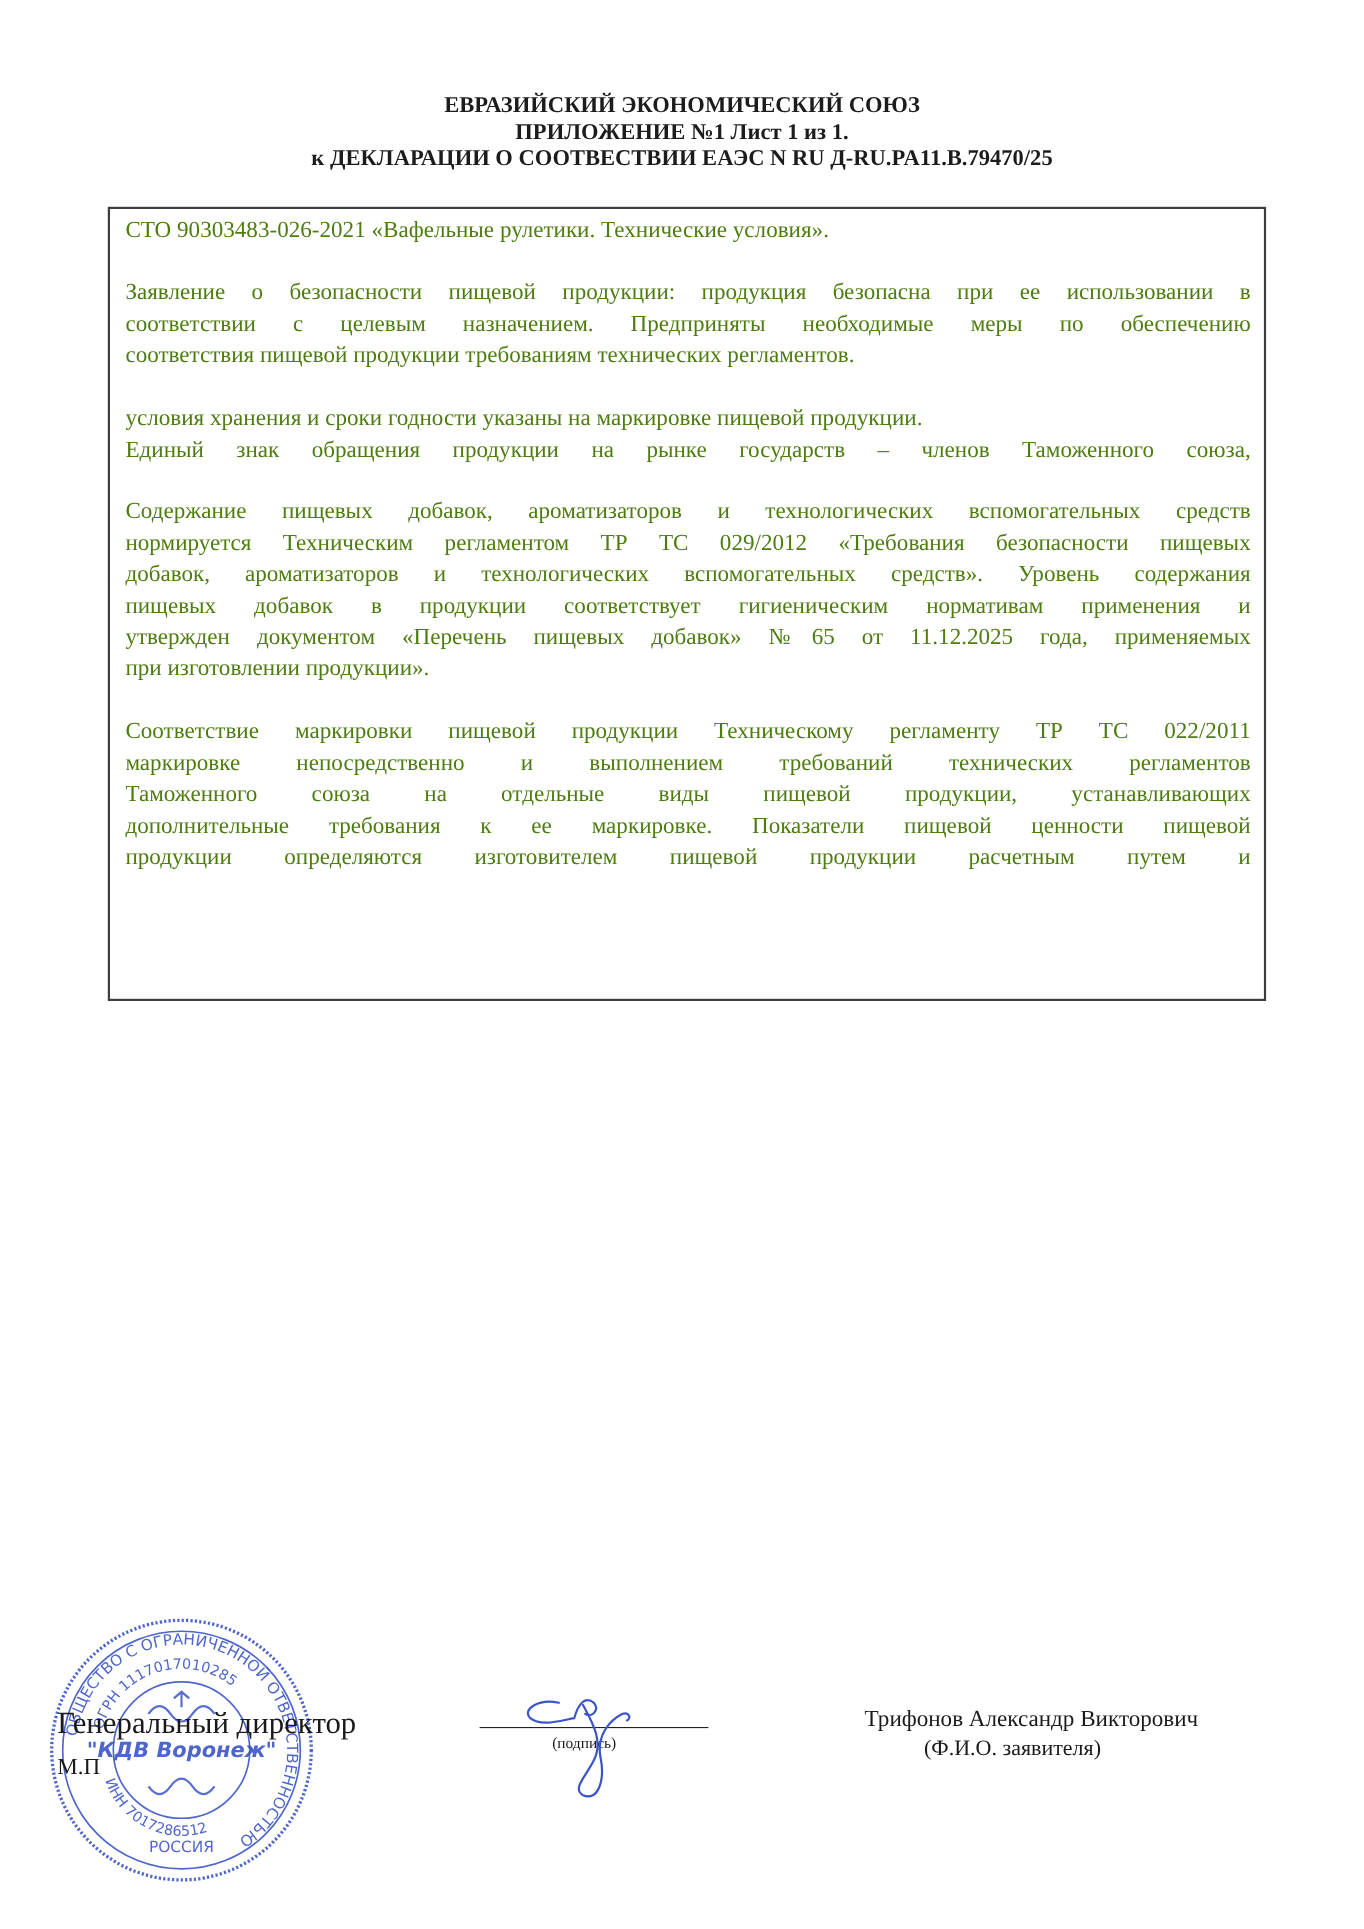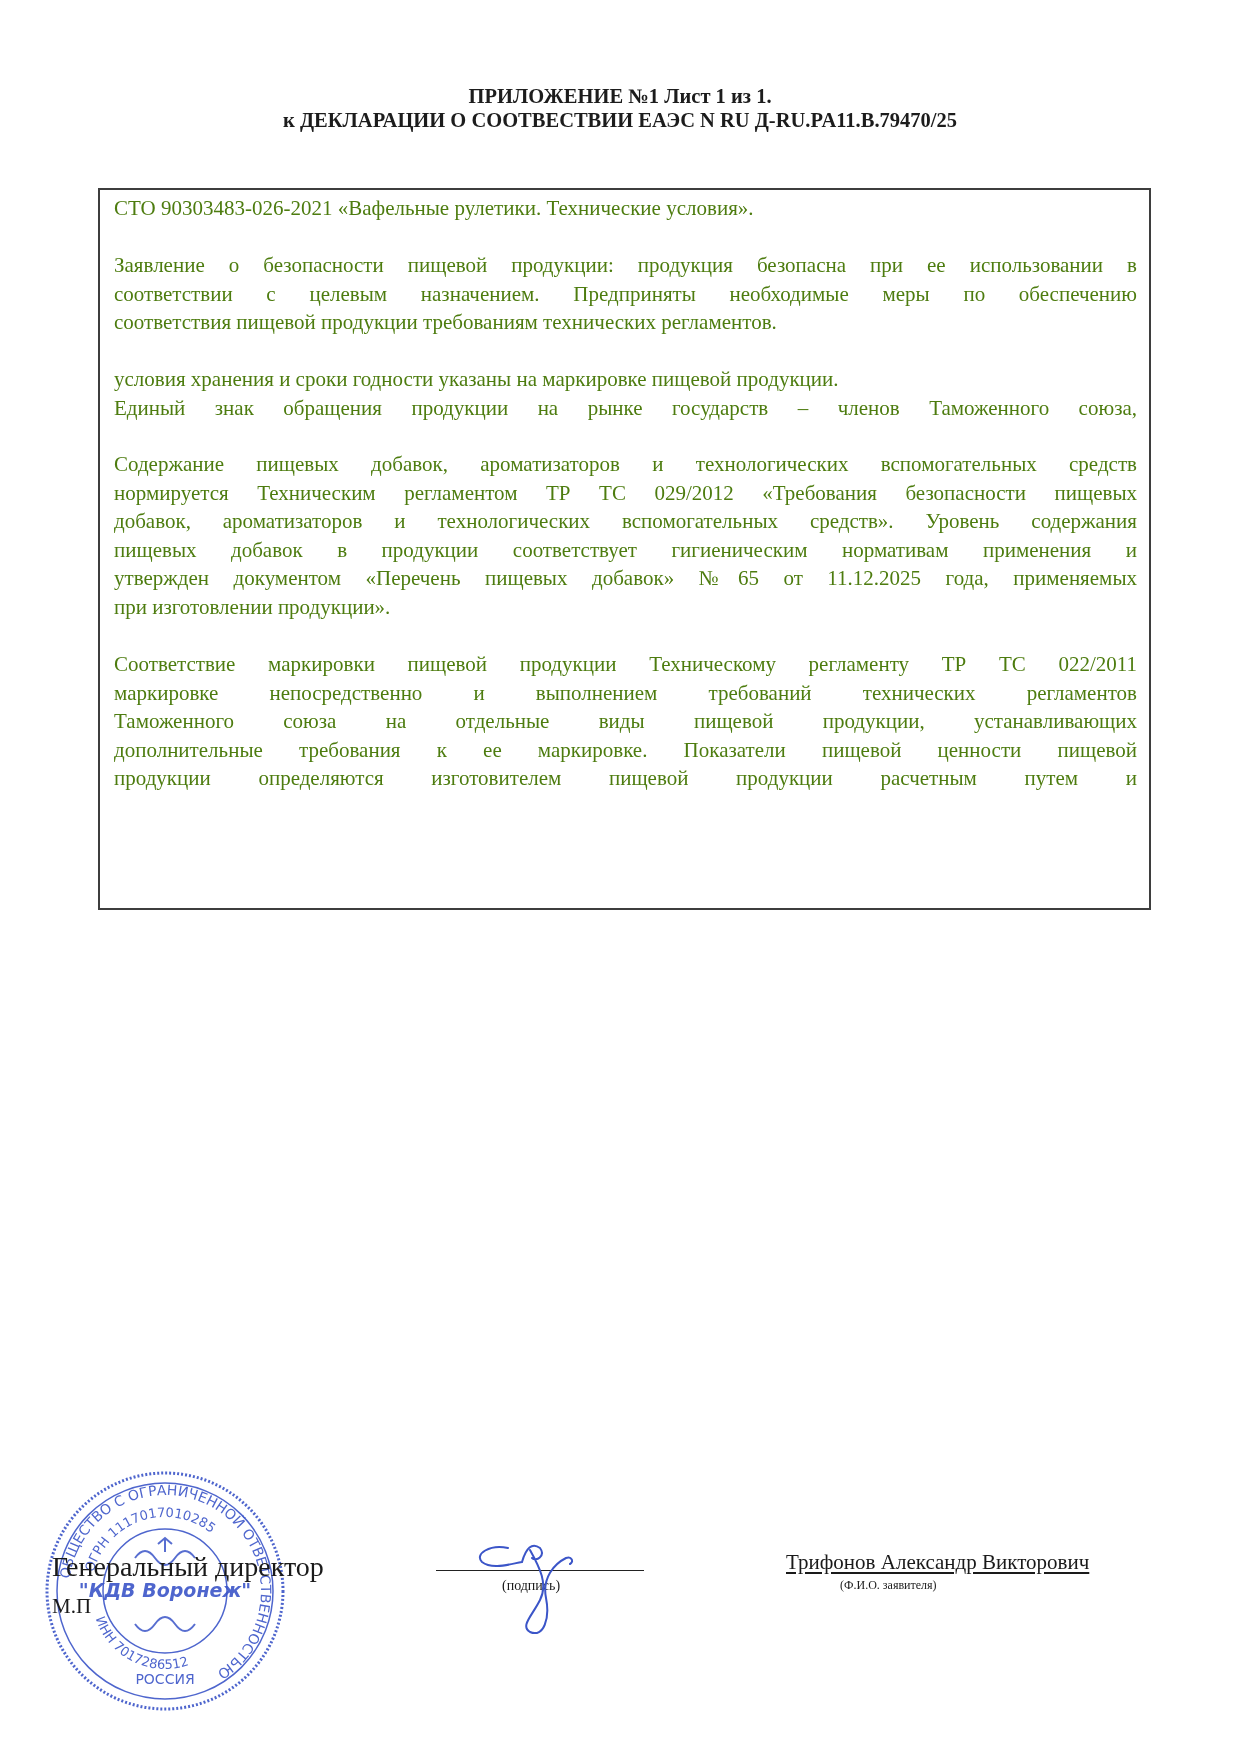--- a/index.html
+++ b/index.html
@@ -14,27 +14,28 @@
       text-align: justify; color: #4d7c0f; }
     .para .ln { display: block; text-align: justify; text-align-last: justify; white-space: nowrap; }
     .para .ln.last { text-align-last: left; }
     .stamp { position: absolute; left: 40px; top: 1466px; width: 250px; height: 250px; }
     .role { position: absolute; left: 52px; top: 1551px; font-size: 28px; white-space: nowrap; color: #1a1a1a; }
     .mp { position: absolute; left: 52px; top: 1594px; font-size: 21px; color: #1a1a1a; }
     .sig-line { position: absolute; left: 436px; top: 1570px; width: 208px; height: 0; border-top: 1.5px solid #222; }
     .sig-caption { position: absolute; left: 502px; top: 1578px; font-size: 14px; color: #1a1a1a; }
     .signature { position: absolute; left: 470px; top: 1528px; width: 150px; height: 110px; }
     .applicant-name { position: absolute; left: 786px; top: 1550px; font-size: 21px;
-      text-decoration: underline; text-underline-offset: 3px; white-space: nowrap; color: #1a1a1a; }
-    .applicant-caption { position: absolute; left: 840px; top: 1578px; font-size: 12px; white-space: nowrap; color: #1a1a1a; }
+      text-underline-offset: 3px; white-space: nowrap; color: #1a1a1a; }
+    .applicant-caption { position: absolute; left: 840px; top: 1578px; font-size: 20px; white-space: nowrap; color: #1a1a1a; }
   </style>
 </head>
 <body>
 
 <div class="header">
+  <div>ЕВРАЗИЙСКИЙ ЭКОНОМИЧЕСКИЙ СОЮЗ</div>
   <div>ПРИЛОЖЕНИЕ №1 Лист 1 из 1.</div>
   <div>к ДЕКЛАРАЦИИ О СООТВЕСТВИИ ЕАЭС N RU Д-RU.PA11.B.79470/25</div>
 </div>
 
 <div class="box">
   <div class="para" style="top: 4px;">
     <span class="ln last">СТО 90303483-026-2021 «Вафельные рулетики. Технические условия».</span>
   </div>
 
   <div class="para" style="top: 61px;">

